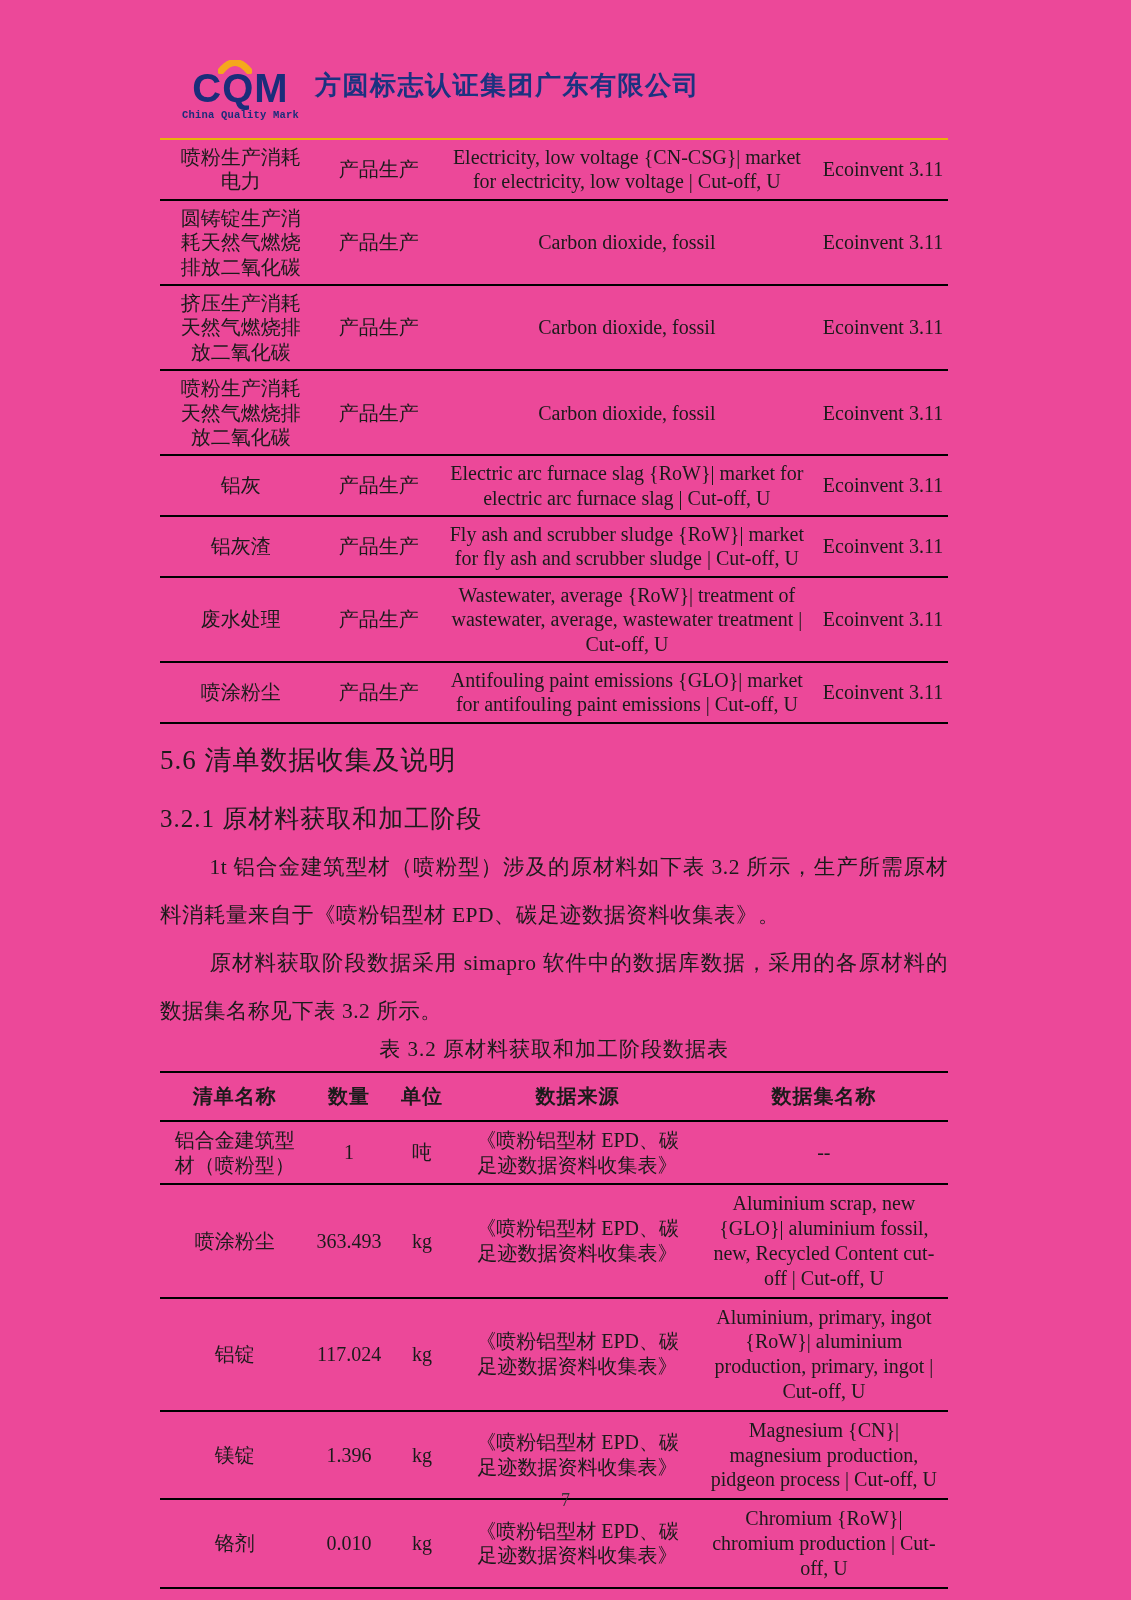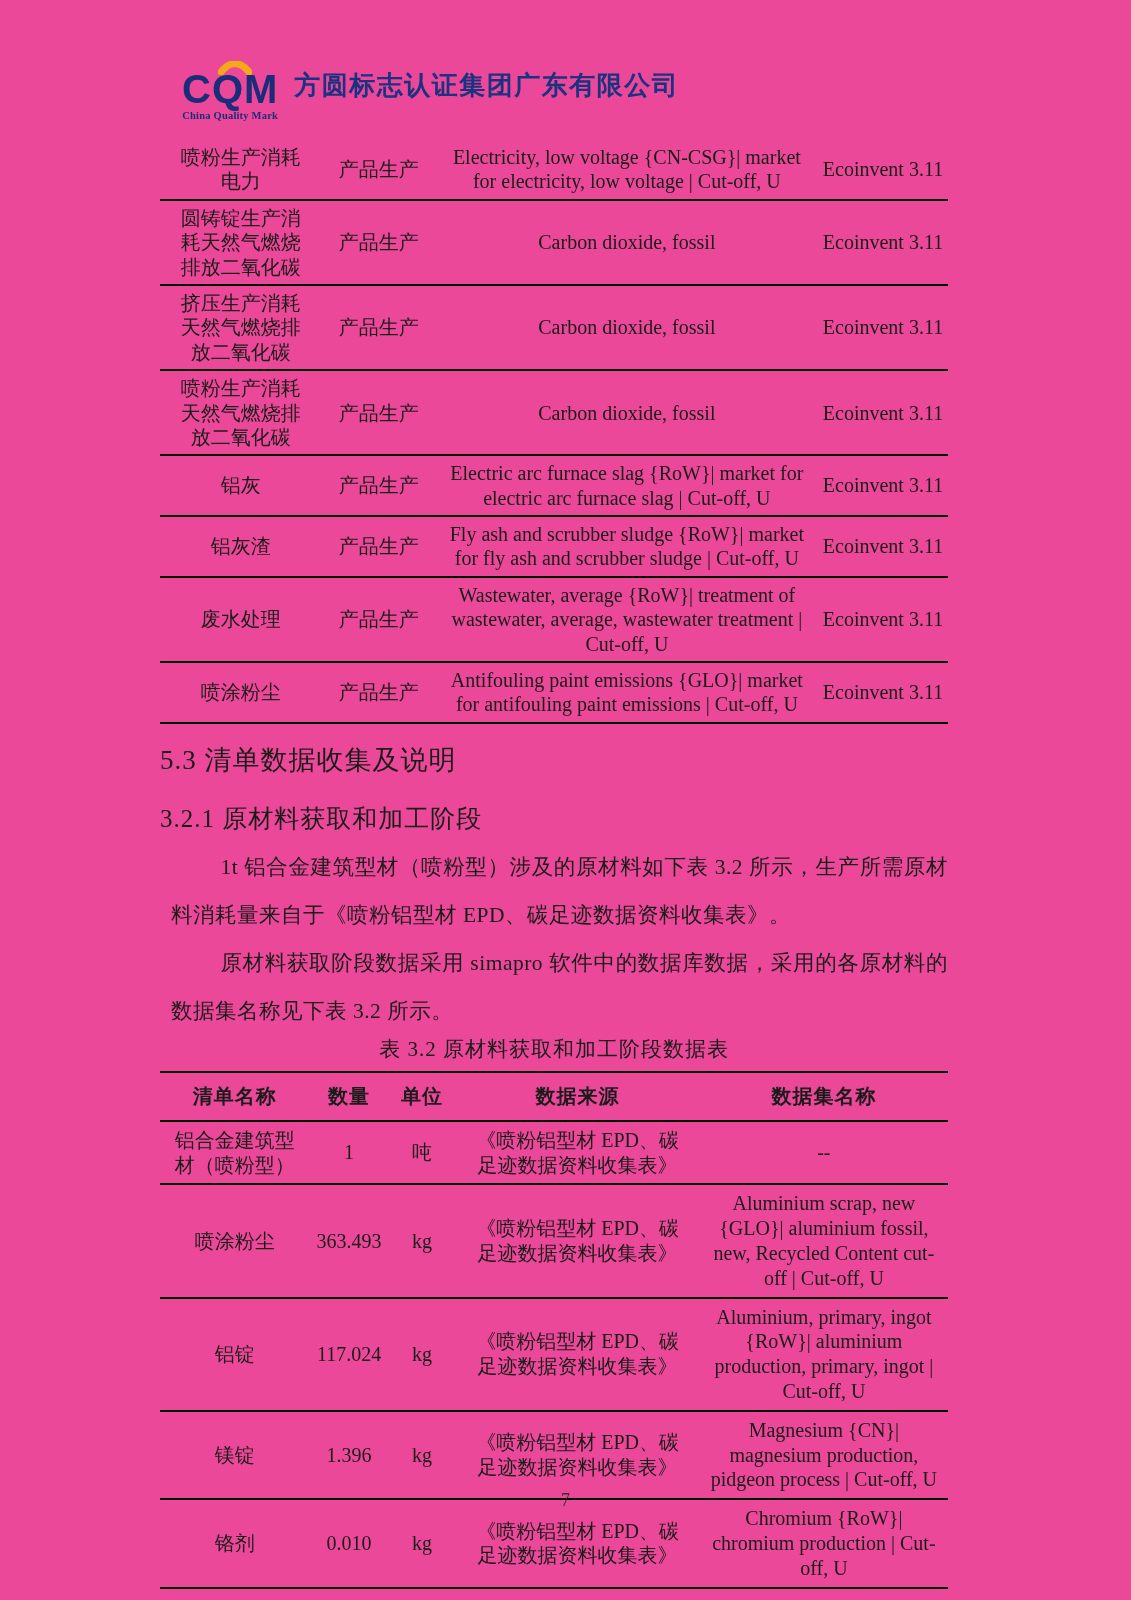--- a/index.html
+++ b/index.html
@@ -8,43 +8,43 @@
          font-family:"Liberation Serif","DejaVu Serif",serif; color:#1b1b1b; }
   .sheet { position:absolute; inset:0; width:1131px; height:1600px; background:#ec4899; overflow:hidden; }
   .content { position:absolute; left:160px; top:60px; width:788px; }
 
   
   .logo-row { display:flex; align-items:center; gap:16px; margin-left:22px; height:62px; }
   .cqm-block { position:relative; display:flex; flex-direction:column; align-items:center; padding-top:9px; }
   .crown { position:absolute; top:-1px; left:36px; }
   .cqm-text { font-family:"Liberation Sans",sans-serif; font-weight:800; font-size:40px;
               line-height:36px; color:#1a2d7a; letter-spacing:1px; }
-  .cqm-tag { font-family:Liberation Serif, serif; font-weight:700; font-size:10.5px;
+  .cqm-tag { font-family:Liberation Mono, monospace; font-weight:700; font-size:10.5px;
              color:#1a2d7a; margin-top:3px; letter-spacing:0.2px; white-space:nowrap; }
   .company { font-family:"Liberation Sans",sans-serif; font-weight:700; font-size:26px;
              color:#1b3280; letter-spacing:1.5px; white-space:nowrap; padding-bottom:12px; }
 
   
   table { width:100%; border-collapse:collapse; table-layout:fixed; }
   td, th { text-align:center; vertical-align:middle; }
 
   .tbl-upstream { margin-top:16px; font-size:20px;
-                  border-top:2px solid #ec4899; border-bottom:2px solid #000; }
+                  border-top:2px solid #eab308; border-bottom:2px solid #000; }
   .tbl-upstream tr { border-bottom:2px solid #000; }
   .tbl-upstream tr:last-child { border-bottom:none; }
   .tbl-upstream td { padding:5px 4px; line-height:1.22; }
   .tbl-upstream .c-item { width:20.5%; padding-left:15px; padding-right:15px; }
   .tbl-upstream .c-stage { width:14.5%; }
   .tbl-upstream .c-ds { width:48.5%; padding-left:10px; padding-right:10px; }
   .tbl-upstream .c-src { width:16.5%; }
 
   .h2 { font-size:27px; font-weight:400; margin-top:18px; letter-spacing:1px; }
   .h3 { font-size:25px; font-weight:400; margin-top:24px; letter-spacing:1px; }
   .para { font-size:21.5px; line-height:48px; text-align:justify; text-indent:2.3em;
-          margin-top:8px; letter-spacing:0.5px;margin-left:11px; }
+          margin-top:8px; letter-spacing:0.5px; }
   .para + .para { margin-top:0; }
   .tbl-caption { text-align:center; font-size:21px; margin-bottom:8px; letter-spacing:1px; }
 
   .tbl-materials { font-size:20px; border-top:2.5px solid #000; border-bottom:2.5px solid #000; }
   .tbl-materials thead th { font-weight:700; padding:10px 4px; border-bottom:2px solid #000; letter-spacing:1px; }
   .tbl-materials tbody tr { border-bottom:2px solid #000; }
   .tbl-materials tbody tr:last-child { border-bottom:none; }
   .tbl-materials td { padding:6px 5px; line-height:1.24; }
   .tbl-materials .c-name { width:19%; padding-left:12px; padding-right:12px; }
   .tbl-materials .c-qty { width:10%; }
@@ -120,21 +120,21 @@
         </tr>
         <tr>
           <td class="c-item">喷涂粉尘</td>
           <td class="c-stage">产品生产</td>
           <td class="c-ds">Antifouling paint emissions {GLO}| market for antifouling paint emissions | Cut-off, U</td>
           <td class="c-src">Ecoinvent 3.11</td>
         </tr>
       </tbody>
     </table>
 
-    <div class="h2">5.3 清单数据收集及说明</div>
+    <div class="h2">5.6 清单数据收集及说明</div>
     <div class="h3">3.2.1 原材料获取和加工阶段</div>
     <p class="para">1t 铝合金建筑型材（喷粉型）涉及的原材料如下表 3.2 所示，生产所需原材料消耗量来自于《喷粉铝型材 EPD、碳足迹数据资料收集表》。</p>
     <p class="para">原材料获取阶段数据采用 simapro 软件中的数据库数据，采用的各原材料的数据集名称见下表 3.2 所示。</p>
 
     <div class="tbl-caption">表 3.2 原材料获取和加工阶段数据表</div>
     <table class="tbl-materials">
       <thead>
         <tr>
           <th class="c-name">清单名称</th>
           <th class="c-qty">数量</th>

